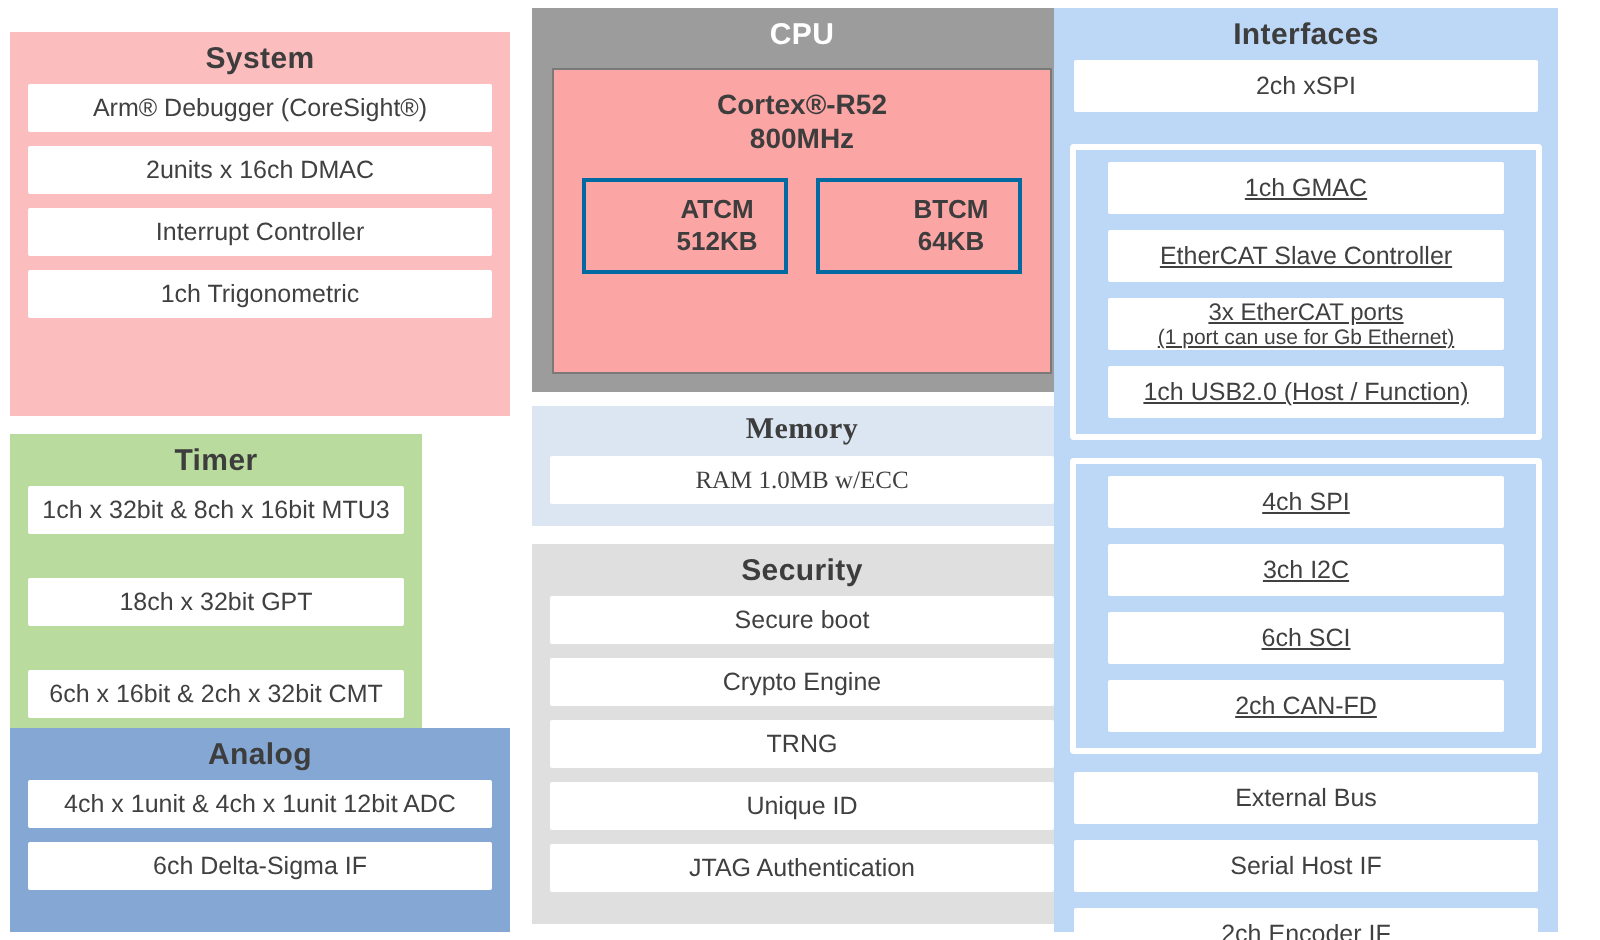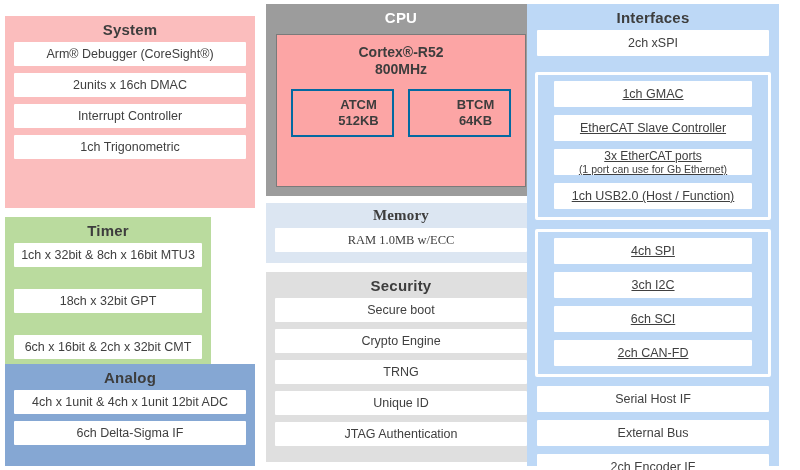--- a/index.html
+++ b/index.html
@@ -130,16 +130,16 @@
     <div class="row">1ch USB2.0 (Host / Function)</div>
   </div>
 
   <div class="subgroup">
     <div class="row">4ch SPI</div>
     <div class="row">3ch I2C</div>
     <div class="row">6ch SCI</div>
     <div class="row">2ch CAN-FD</div>
   </div>
 
+  <div class="row">External Bus</div>
   <div class="row">Serial Host IF</div>
-  <div class="row">External Bus</div>
   <div class="row">2ch Encoder IF</div>
 </div>
 
 </body></html>

